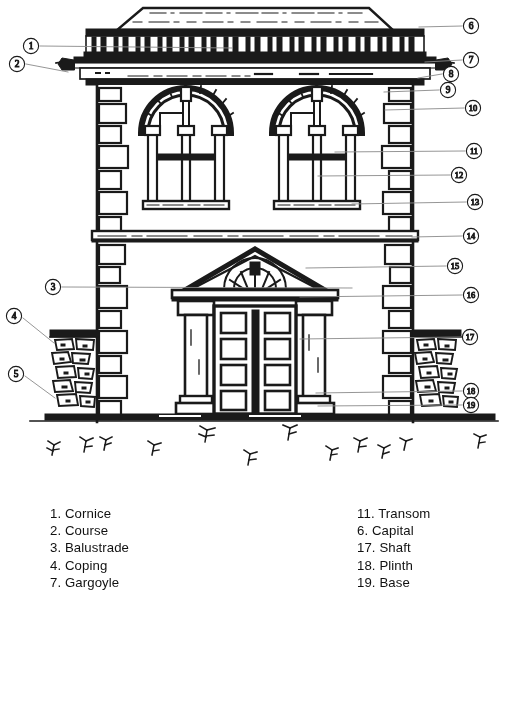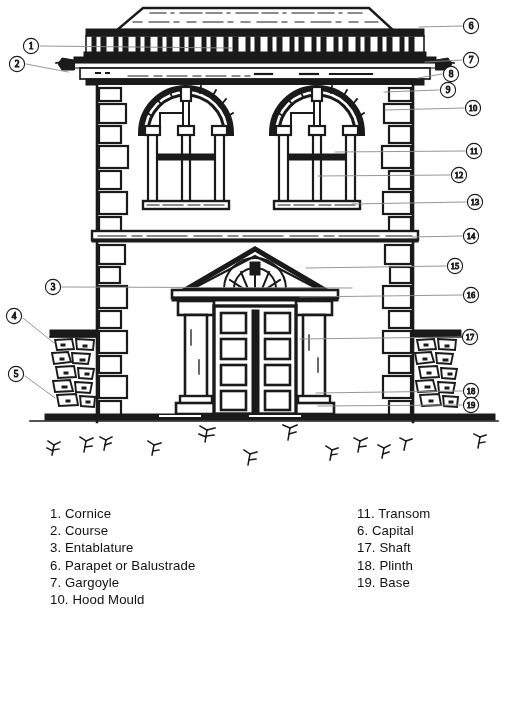--- a/index.html
+++ b/index.html
@@ -538,24 +538,23 @@
         </g>
 
   </g>
 </svg>
 </div>
 
 <div id="legend">
   <div class="legend-col" id="legend-col-left">
       <div class="legend-item"><span>1.</span><span> Cornice</span></div>
       <div class="legend-item"><span>2.</span><span> Course</span></div>
-      <div class="legend-item"><span>3.</span><span> Entablature</span></div>
-      <div class="legend-item"><span>6.</span><span> Parapet or Balustrade</span></div>
+      <div class="legend-item"><span>3.</span><span> Balustrade</span></div>
+      <div class="legend-item"><span>4.</span><span> Coping</span></div>
       <div class="legend-item"><span>7.</span><span> Gargoyle</span></div>
-      <div class="legend-item"><span>10.</span><span> Hood Mould</span></div>
     </div>
   <div class="legend-col" id="legend-col-right">
       <div class="legend-item"><span>11.</span><span> Transom</span></div>
       <div class="legend-item"><span>6.</span><span> Capital</span></div>
       <div class="legend-item"><span>17.</span><span> Shaft</span></div>
       <div class="legend-item"><span>18.</span><span> Plinth</span></div>
       <div class="legend-item"><span>19.</span><span> Base</span></div>
     </div>
 </div>
 

